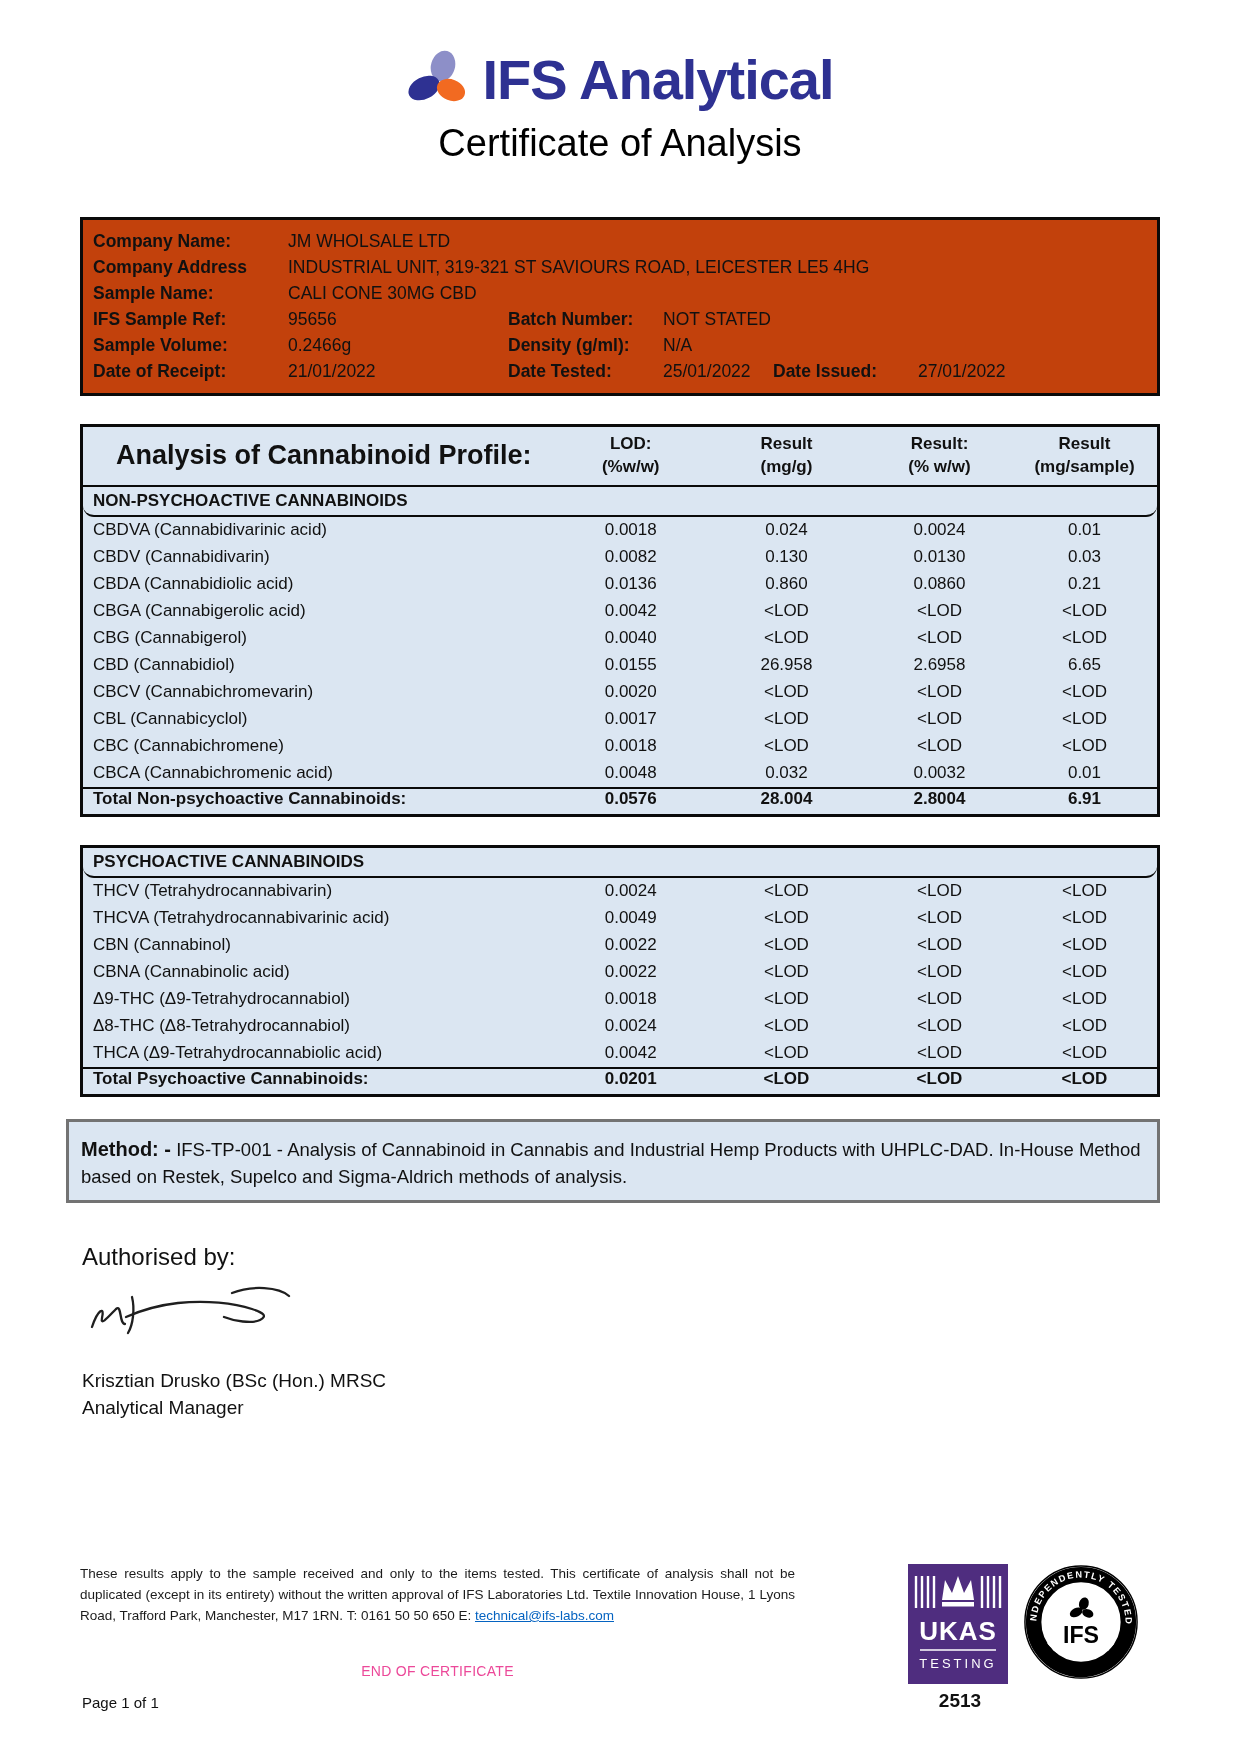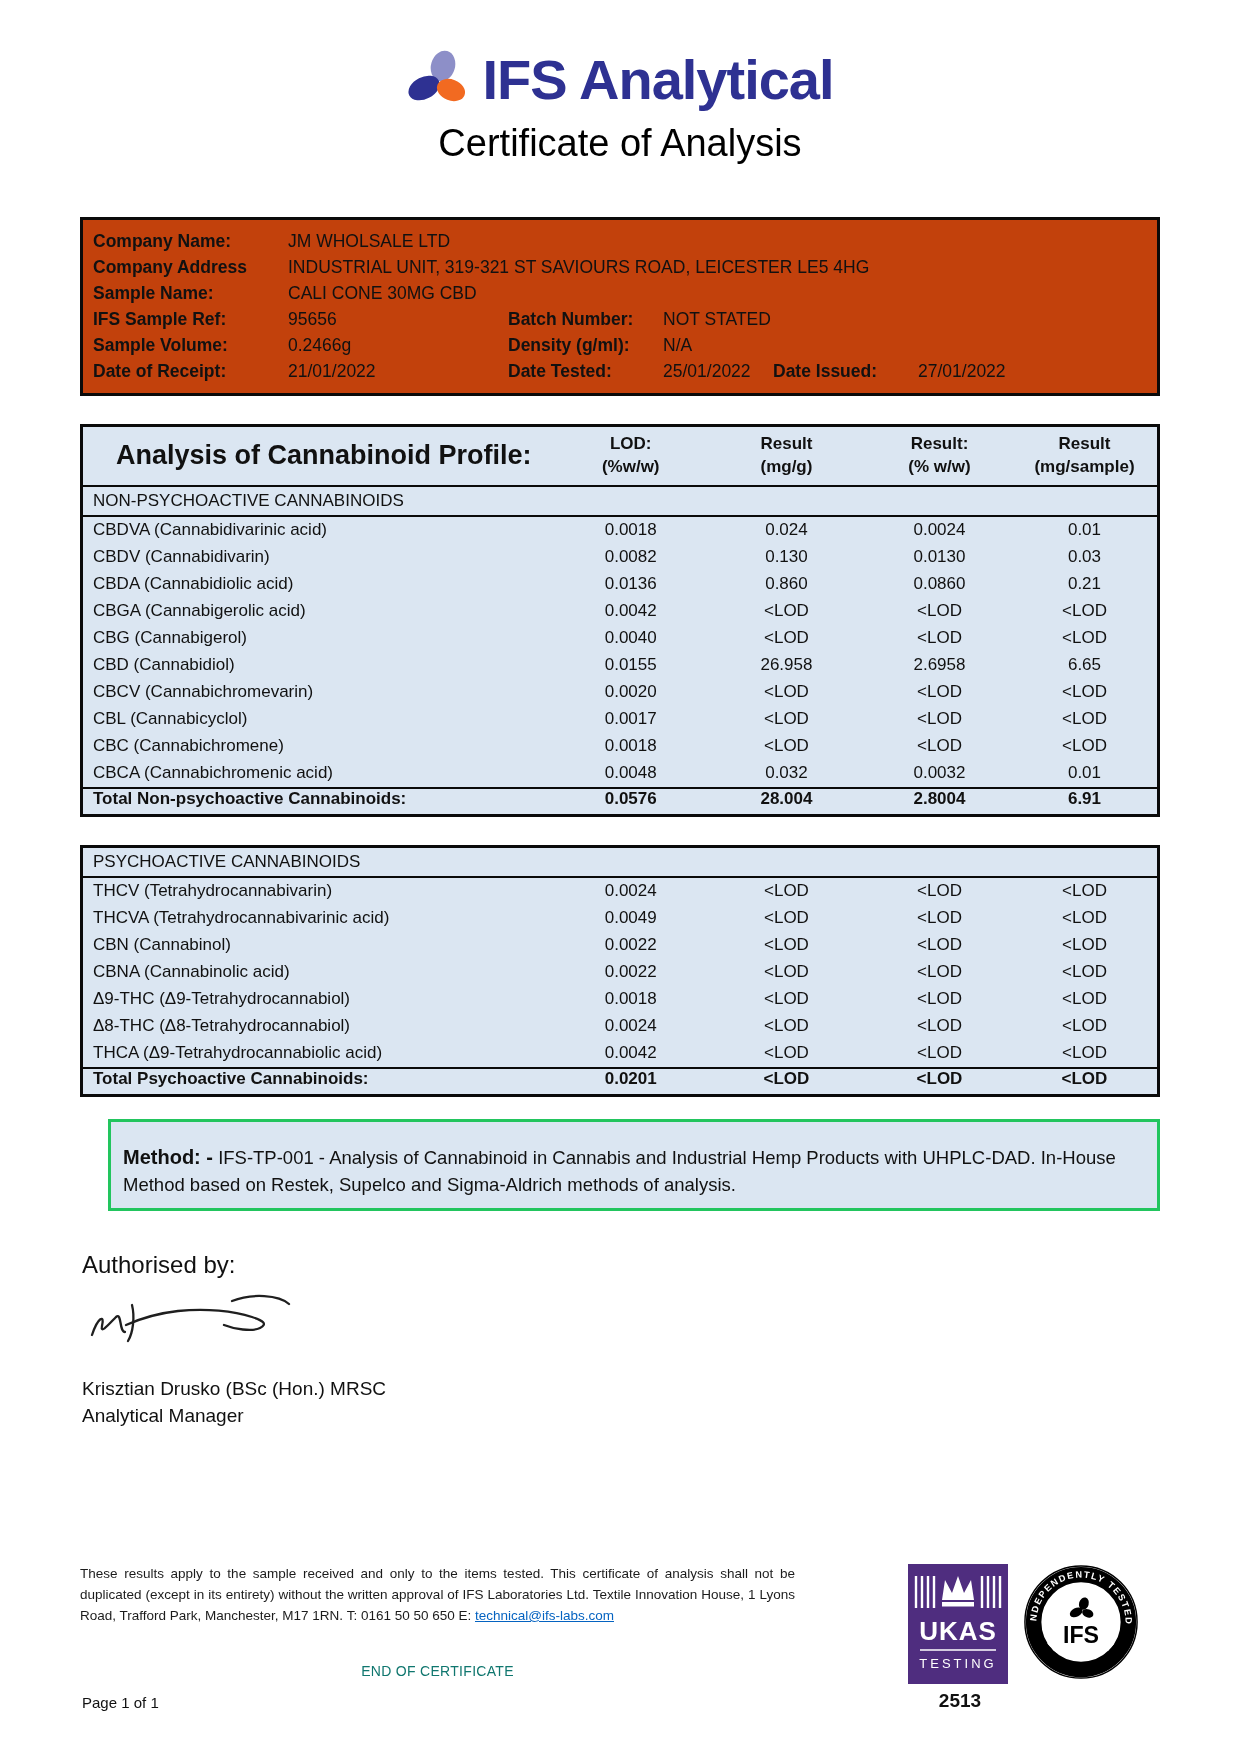--- a/index.html
+++ b/index.html
@@ -24,47 +24,47 @@
   .info-value { font-weight:normal; }
   .span-rest { grid-column: span 5; }
   .span-3 { grid-column: span 3; }
 
   
   .a-table { margin:28px 80px 0 80px; background:#dbe6f2; border:3px solid #0a0a0a; font-size:17px; }
   .grid-cols { display:grid; grid-template-columns:44% 14% 15% 13.5% 13.5%; }
   .a-head { border-bottom:2.5px solid #0a0a0a; padding:6px 0; align-items:center; }
   .a-head .t-title { font-size:27px; font-weight:bold; padding-left:9px;text-align:center; }
   .col-head { text-align:center; font-weight:bold; line-height:1.35; font-size:17px; }
-  .section-row { font-weight:normal; padding:4px 10px; border-bottom:2px solid #0a0a0a; font-size:17px; }
+  .section-row { font-weight:bold; padding:4px 10px; border-bottom:2px solid #0a0a0a; font-size:17px;border-radius:11px; }
   .trow { padding:3.5px 0; }
   .trow .tc.name { padding-left:10px; }
   .trow .tc.num { text-align:center; }
   .total-row { border-top:2px solid #0a0a0a; font-weight:bold; padding:0 0 5px 0; }
   .total-row .tc.name { padding-left:10px; }
   .total-row .tc.num { text-align:center; }
 
   
   .method-box {
-    margin:22px 80px 0 108px; background:#dbe6f2; border:3px solid #22c55e;
-    padding:21px 12px 9px 12px; font-size:18.5px; line-height:1.45;
+    margin:22px 80px 0 66px; background:#dbe6f2; border:3px solid #737373;
+    padding:13px 12px 9px 12px; font-size:18.5px; line-height:1.45;
   }
   .method-label { font-weight:bold; font-size:20px; }
 
   
   .auth-label { margin:40px 0 0 82px; font-size:24px; }
   .signature { margin:10px 0 0 82px; }
   .auth-name { margin:18px 0 0 82px; font-size:19px; line-height:1.45; }
 
   
   .footer-row { position:absolute; top:1564px; left:80px; width:1080px; display:flex; align-items:flex-start; }
   .disclaimer { width:715px; font-size:13.5px; text-align:justify; line-height:1.55; color:#1c1c1c; }
   .email-link { color:#0563c1; text-decoration:underline; }
   .ukas-logo { margin-left:113px; flex:none; }
   .ifs-badge { margin-left:15px; flex:none; }
-  .end-cert { position:absolute; top:1663px; left:80px; width:715px; text-align:center; font-size:14px; color:#0f766e; letter-spacing:0.3px; }
+  .end-cert { position:absolute; top:1663px; left:80px; width:715px; text-align:center; font-size:14px; color:#ec4899; letter-spacing:0.3px; }
   .page-num { position:absolute; top:1694px; left:82px; font-size:15px; }
   .cert-num { position:absolute; top:1690px; left:908px; width:104px; text-align:center; font-weight:bold; font-size:19px; }
 </style>
 </head>
 <body>
 
 <div class="page">
 
   <div class="brand-row">
     <span>

